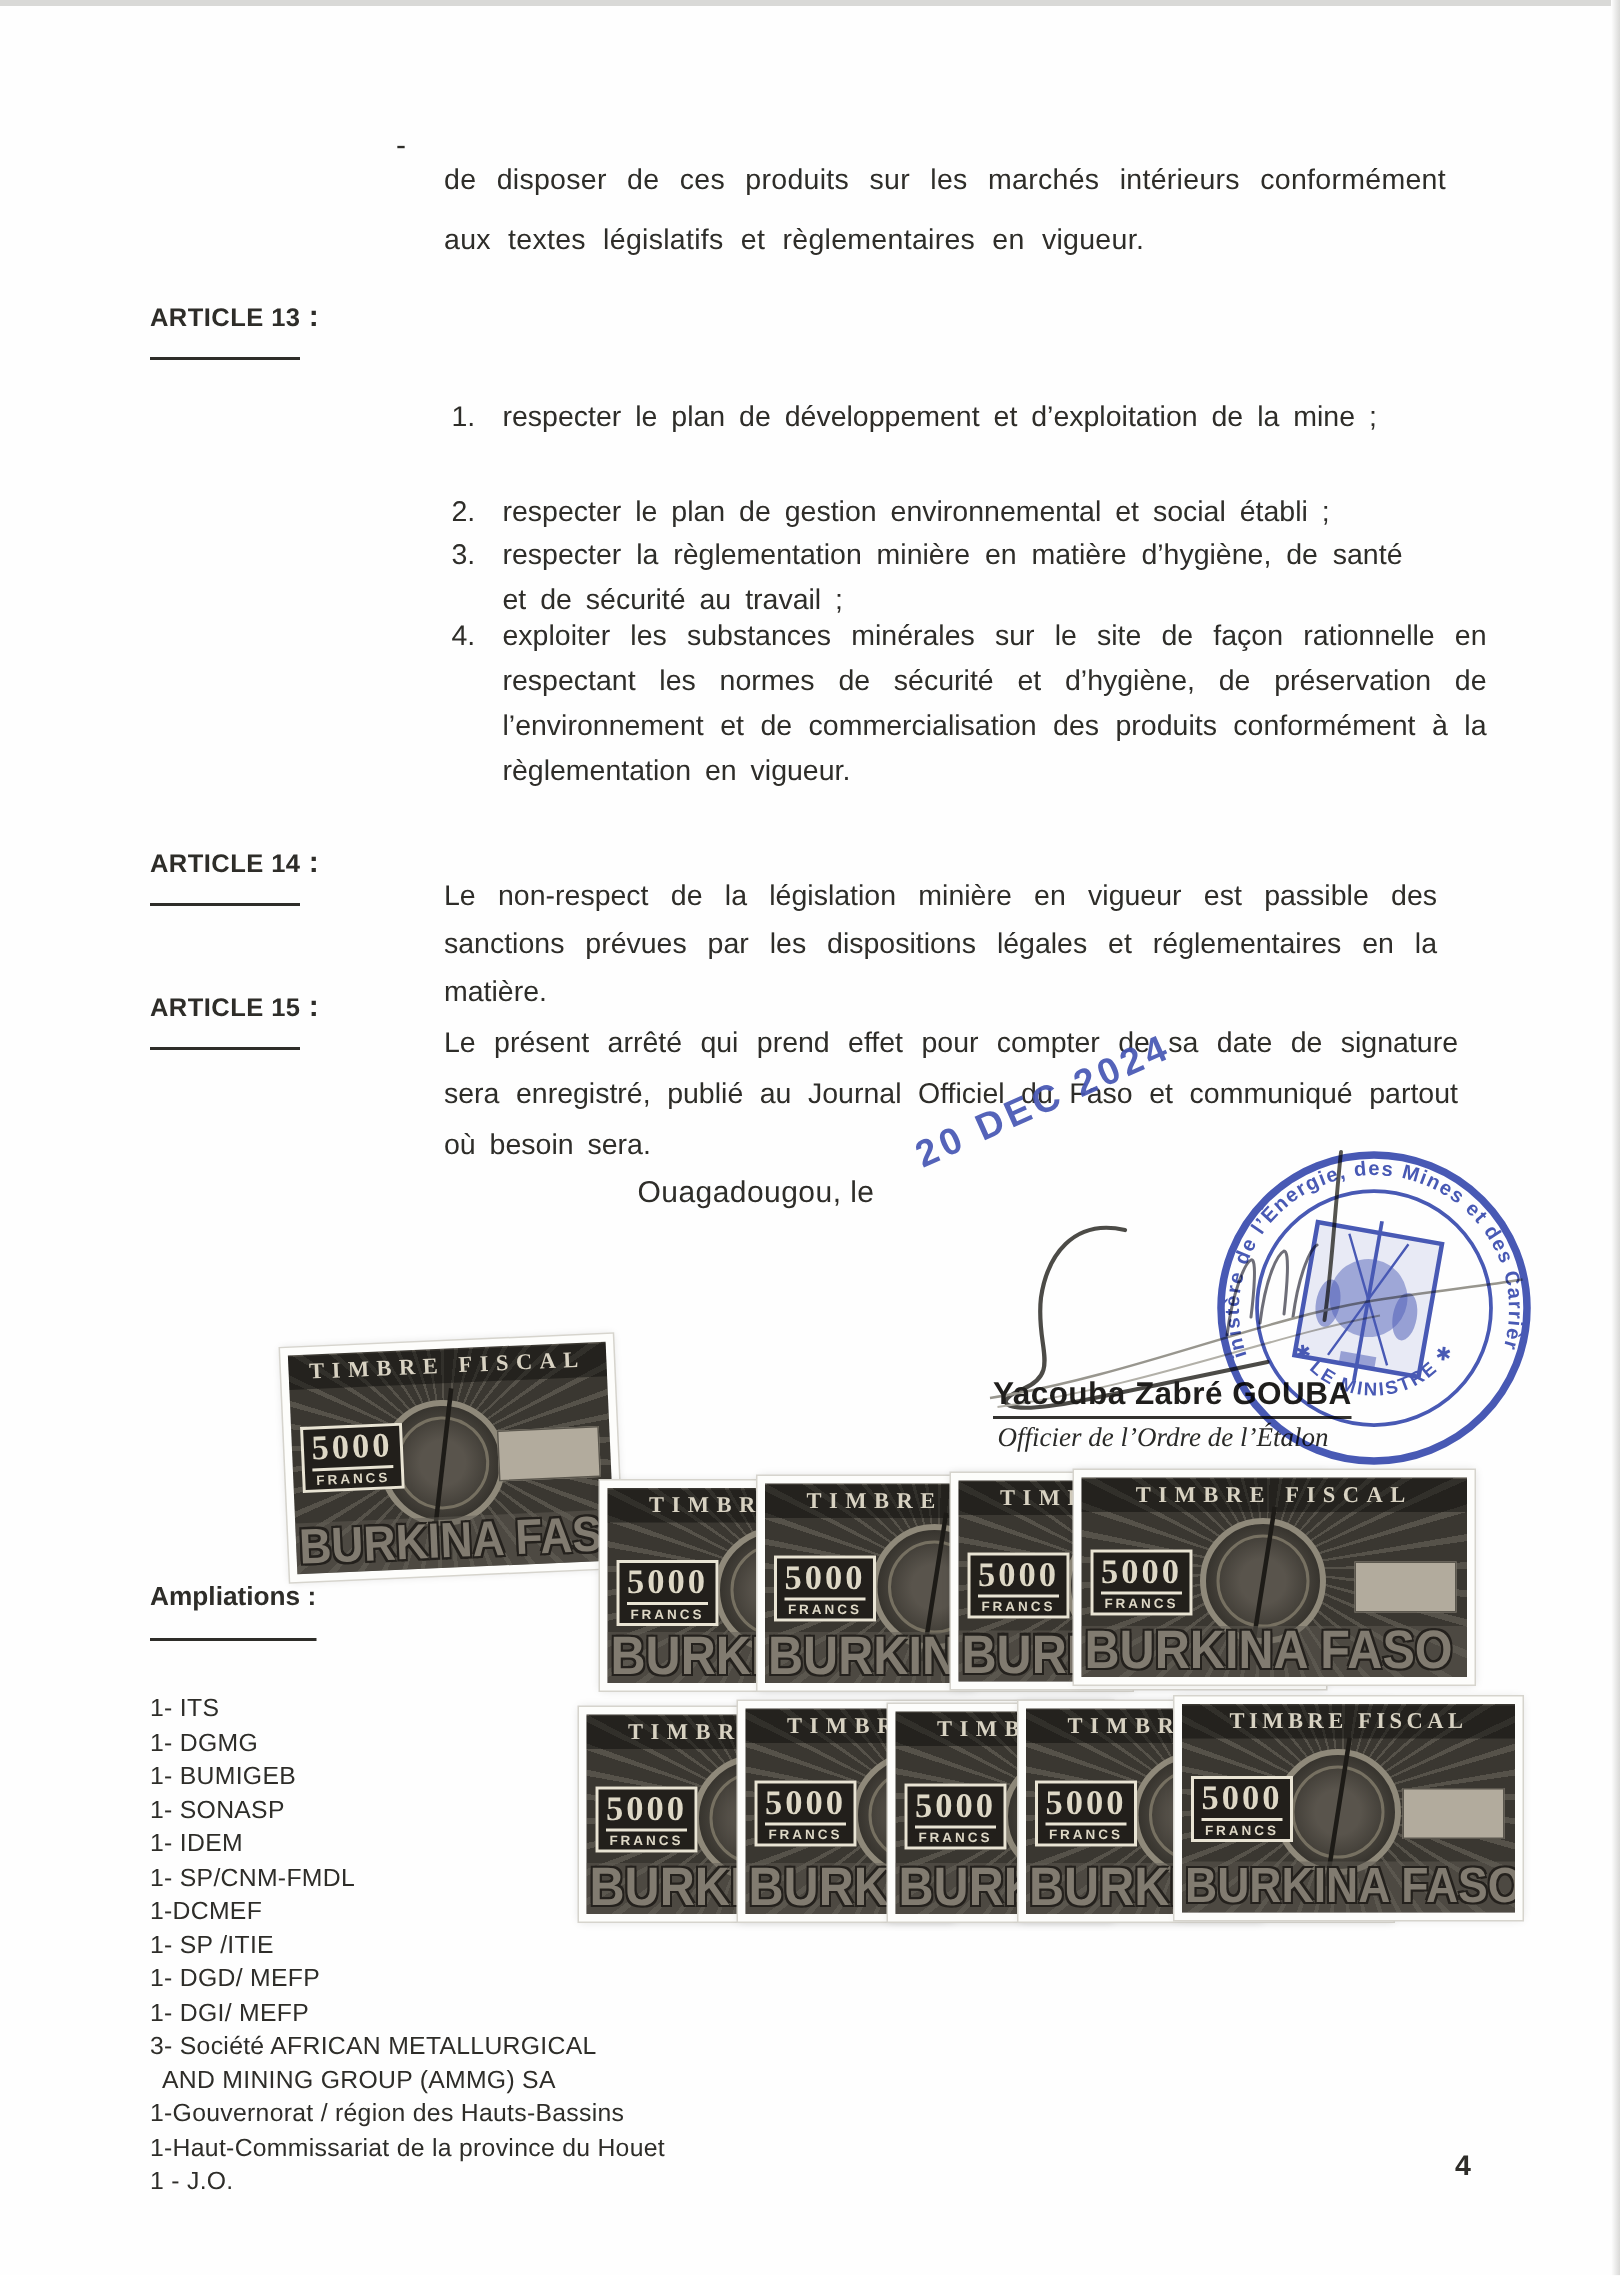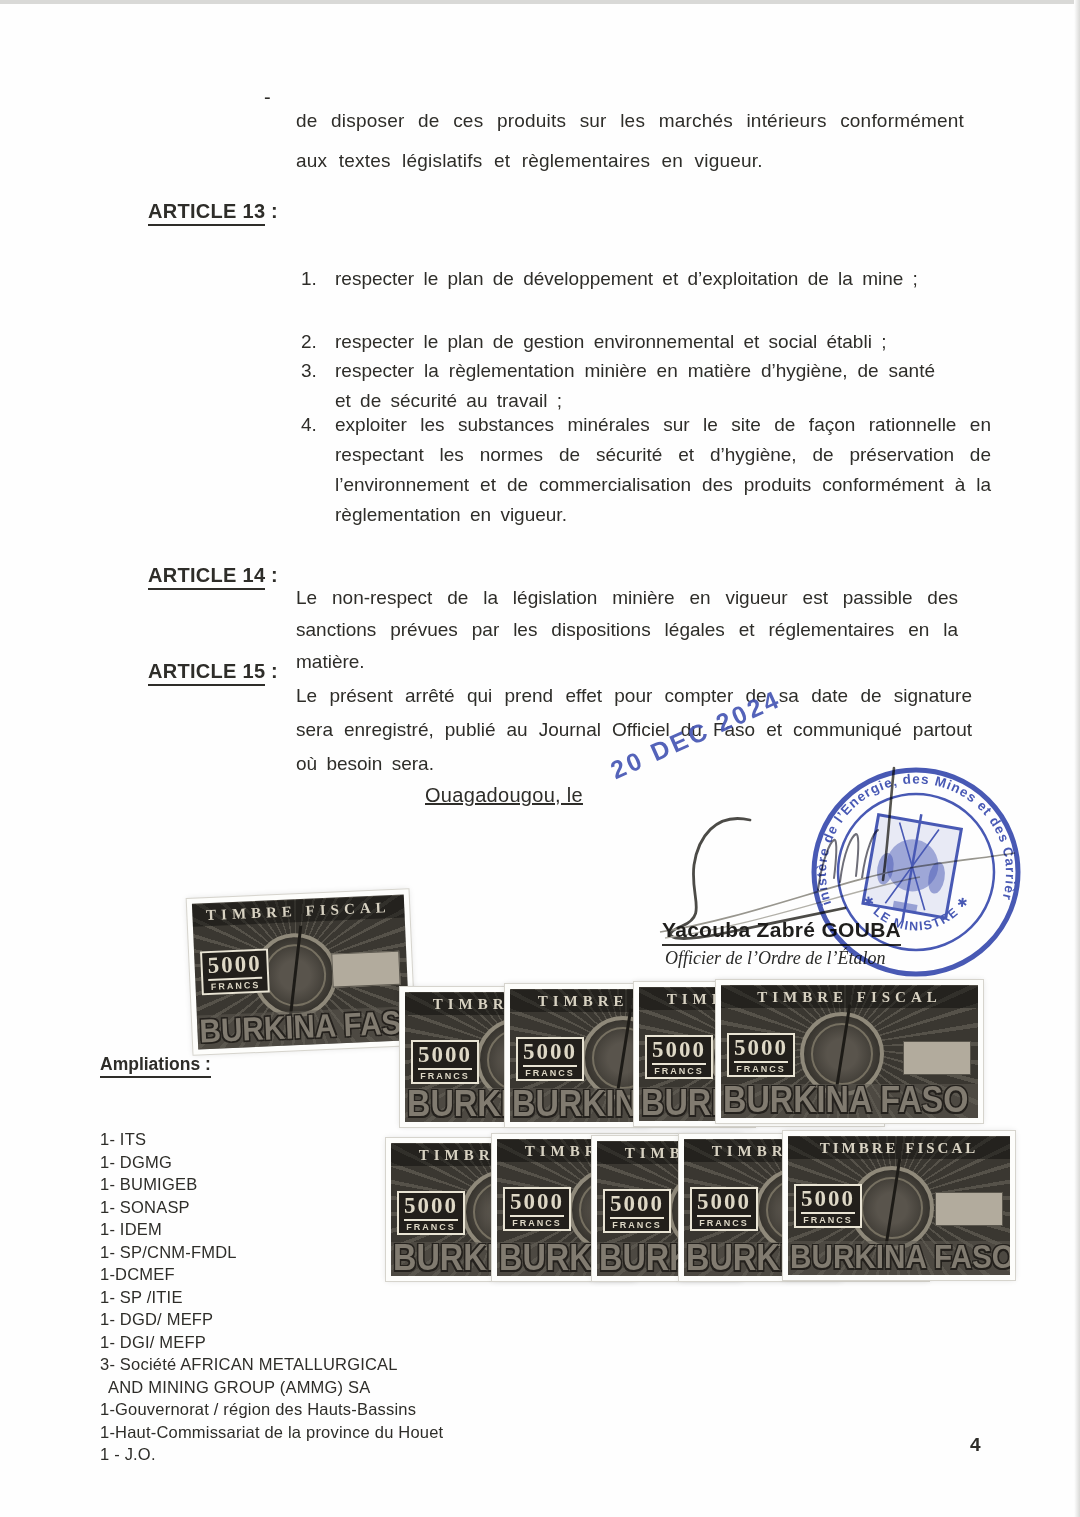--- a/index.html
+++ b/index.html
@@ -6,42 +6,42 @@
   .page{position:relative;width:1080px;height:1517px;background:#fefefe;overflow:hidden;
         font-family:"Liberation Sans","DejaVu Sans",sans-serif;color:#2e2d29;}
   .edge-t{position:absolute;top:0;left:0;right:0;height:4px;background:#d2d2d0;opacity:.85;}
   .edge-r{position:absolute;top:0;bottom:0;right:0;width:6px;background:linear-gradient(to left,#d9d9d7,#ffffff);}
 
   
   .j{text-align:justify;}
   .dash{position:absolute;left:264px;top:86px;font-size:20px;}
   .bullet-p{position:absolute;left:296px;top:82px;width:668px;font-size:19px;line-height:40px;word-spacing:6px;letter-spacing:.2px;}
 
-  .art-label{display:inline-block;font-weight:bold;font-size:20px;border-bottom:2.4px solid #2e2d29;padding-bottom:1px;letter-spacing:.3px;margin-left:48px;}
+  .art-label{display:inline-block;font-weight:bold;font-size:17px;border-bottom:2.4px solid #2e2d29;padding-bottom:16px;letter-spacing:.3px;}
   .art-colon{font-weight:bold;font-size:20px;}
   .h13{position:absolute;left:100px;top:200px;}
   .h14{position:absolute;left:100px;top:564px;}
   .h15{position:absolute;left:100px;top:660px;}
 
   .intro13{position:absolute;left:296px;top:199px;width:676px;font-size:19px;line-height:36px;word-spacing:8px;}
   .intro13 b{letter-spacing:.2px;}
 
   .li{position:absolute;left:301px;display:flex;font-size:19px;line-height:30px;}
   .li .num{width:34px;flex:none;}
   .li .txt{text-align:justify;}
   .it1{top:264px;} .it1 .txt{width:600px;word-spacing:4px;}
   .it2{top:327px;} .it2 .txt{width:648px;word-spacing:4px;}
   .it3{top:356px;} .it3 .txt{width:600px;word-spacing:4px;}
   .it4{top:410px;} .it4 .txt{width:656px;word-spacing:4px;}
 
   .b14{position:absolute;left:296px;top:563px;width:662px;font-size:19px;line-height:32px;word-spacing:4px;}
   .b15{position:absolute;left:296px;top:660px;width:676px;font-size:19px;line-height:34px;word-spacing:4px;}
 
   
-  .place{position:absolute;left:425px;top:784px;font-size:20px;letter-spacing:.3px;text-decoration:underline;}
+  .place{position:absolute;left:425px;top:784px;font-size:20px;letter-spacing:.3px;}
   .datestamp{position:absolute;left:618px;top:756px;transform:rotate(-24deg);transform-origin:left bottom;
              color:#4656b4;font-weight:bold;font-size:25px;letter-spacing:3px;white-space:nowrap;opacity:.92;}
   .sig-svg{position:absolute;left:590px;top:750px;}
   .signer{position:absolute;left:662px;top:918px;font-size:21px;font-weight:bold;color:#1f1e1c;
           border-bottom:2.2px solid #33322f;padding-bottom:2px;letter-spacing:.3px;white-space:nowrap;}
   .signer-title{position:absolute;left:665px;top:948px;font-family:"Liberation Serif","DejaVu Serif",serif;
           font-style:italic;font-size:18px;color:#2a2a28;white-space:nowrap;}
   .ministry{position:absolute;left:798px;top:755px;mix-blend-mode:multiply;opacity:.93;}
 
   
@@ -78,21 +78,21 @@
   .st-r2a{left:386px;top:1138px;width:240px;height:133px;z-index:21;}
   .st-r2b{left:492px;top:1134px;width:240px;height:137px;z-index:22;}
   .st-r2c{left:592px;top:1136px;width:240px;height:135px;z-index:23;}
   .st-r2d{left:679px;top:1134px;width:240px;height:137px;z-index:24;}
   .st-r2e{left:783px;top:1131px;width:222px;height:139px;z-index:25;}
   .st-r2e .s-head{letter-spacing:3px;}
   .st-r2e .s-country{font-size:33px;}
 
   
   .amp-h{position:absolute;left:100px;top:1054px;font-weight:bold;font-size:17.5px;
-         border-bottom:2.2px solid #2e2d29;padding-bottom:1px;}
+         border-bottom:2.2px solid #2e2d29;padding-bottom:17px;}
   .amp-list{position:absolute;left:100px;top:1080px;font-size:16.5px;line-height:22.5px;letter-spacing:.2px;margin-top:48px;}
   .amp-list .indent{padding-left:8px;}
 
   .pagenum{position:absolute;left:970px;top:1434px;font-weight:bold;font-size:19px;}
 </style>
 </head>
 <body>
 
 <div class="page">
   <div class="edge-t"></div>

